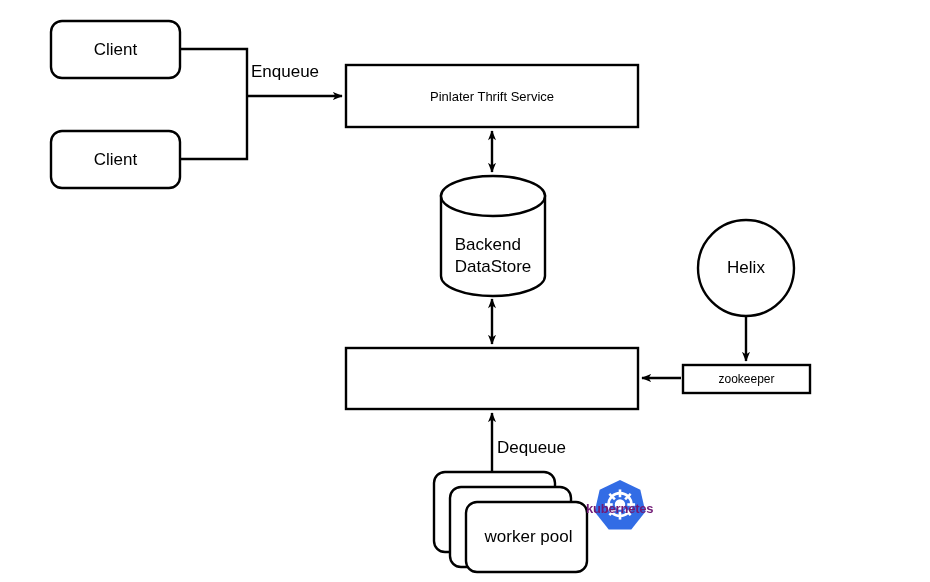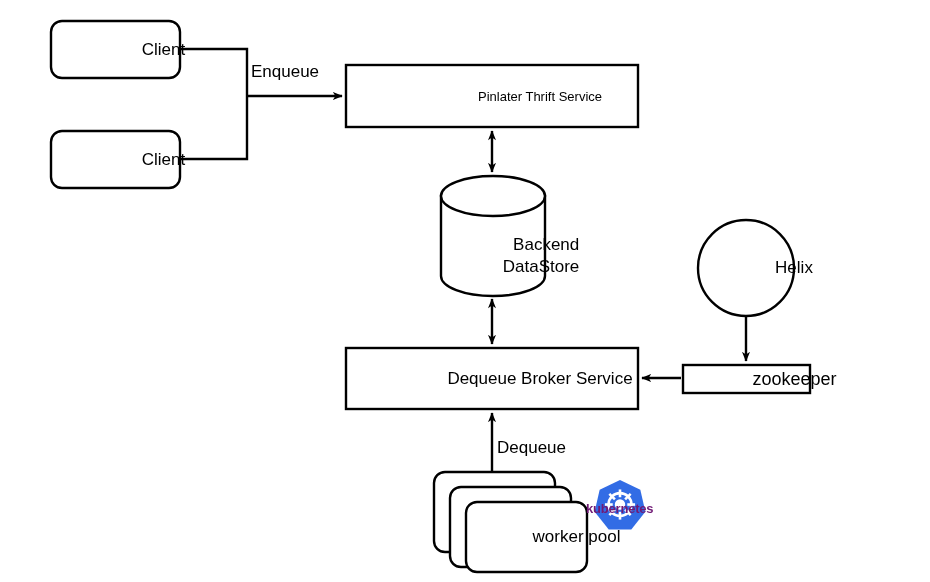--- a/index.html
+++ b/index.html
@@ -24,26 +24,25 @@
     top: 0;
     left: 0;
     width: 930px;
     height: 582px;
   }
   .node-label {
     position: absolute;
     display: flex;
     align-items: center;
     justify-content: center;
-    text-align: right;
+    text-align: left;
     color: #000000;
     font-family: "Liberation Sans", sans-serif;
     pointer-events: none;
     white-space: pre-line;
-    padding-left: 48px;
   }
   .edge-label {
     position: absolute;
     color: #000000;
     font-family: "Liberation Sans", sans-serif;
     font-size: 17px;
     white-space: nowrap;
   }
   .k8s-wordmark {
     position: absolute;
@@ -138,25 +137,24 @@
 
   <div class="node-label" style="left:51px; top:21px; width:129px; height:57px; font-size:17px;">Client</div>
 
   <div class="node-label" style="left:51px; top:131px; width:129px; height:57px; font-size:17px;">Client</div>
 
   <div class="node-label" style="left:346px; top:65px; width:292px; height:62px; font-size:13px;">Pinlater Thrift Service</div>
 
   <div class="node-label" style="left:441px; top:216px; width:104px; height:80px; font-size:17px; line-height:22px;">Backend
 DataStore</div>
 
-  <div class="node-label" style="left:346px; top:348px; width:292px; height:61px; font-size:17px;">Dequeue Broker Service</div>
 
   <div class="node-label" style="left:698px; top:220px; width:96px; height:96px; font-size:17px;">Helix</div>
 
-  <div class="node-label" style="left:683px; top:365px; width:127px; height:28px; font-size:18px;">zookeeper</div>
+  <div class="node-label" style="left:683px; top:365px; width:127px; height:28px; font-size:12px;">zookeeper</div>
 
   <div class="node-label" style="left:466px; top:502px; width:125px; height:70px; font-size:17px;">worker pool</div>
 
   <span class="edge-label" style="left:251px; top:62px;">Enqueue</span>
 
   <span class="edge-label" style="left:497px; top:438px;">Dequeue</span>
 
 </div>
 
 </body></html>

